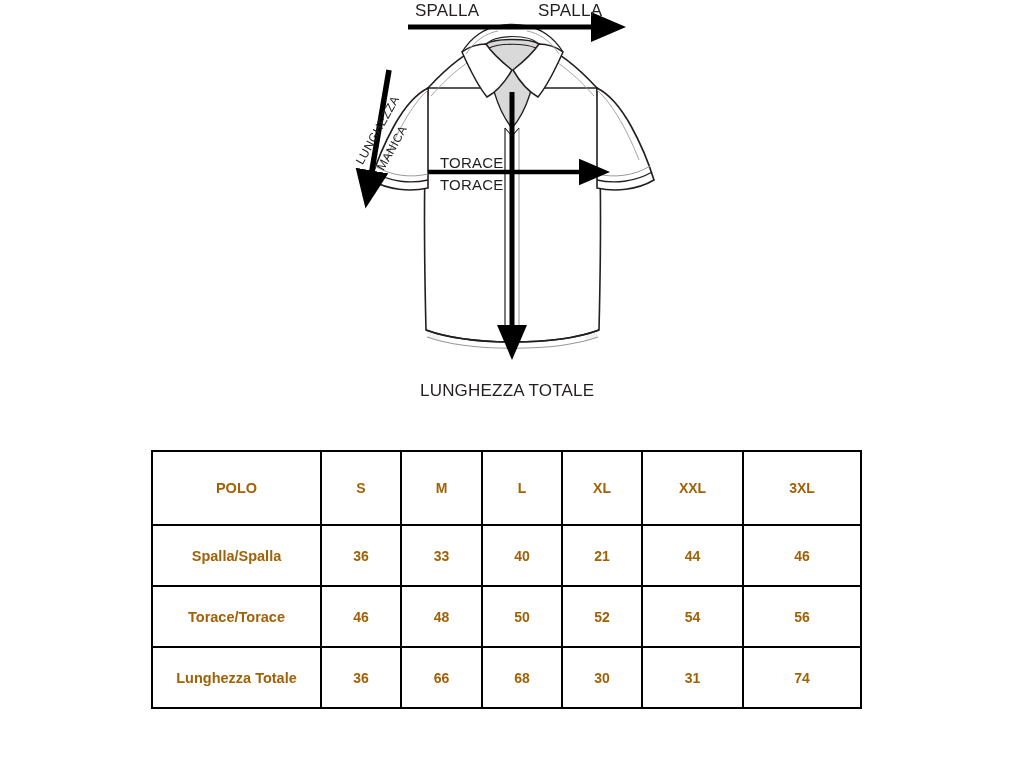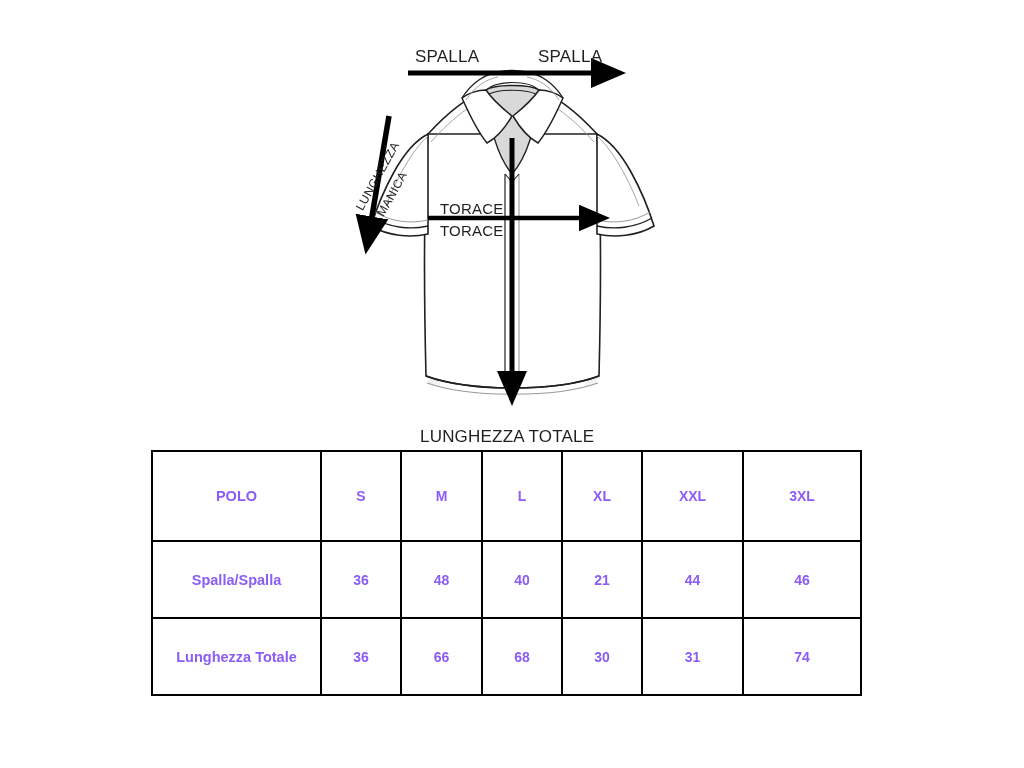--- a/index.html
+++ b/index.html
@@ -16,21 +16,20 @@
     color: #231f20;
   }
 
   
   #diagram-area {
     position: absolute;
     left: 0;
     top: 0;
     width: 896px;
     height: 420px;
-    margin-top: 46px;
   }
   #shirt-svg {
     position: absolute;
     left: 0;
     top: 0;
   }
 
   .diagram-label {
     position: absolute;
     font-family: "Liberation Sans", sans-serif;
@@ -73,22 +72,22 @@
     width: 709px;
     table-layout: fixed;
   }
   table.size-table td {
     border: 2px solid #000000;
     text-align: center;
     vertical-align: middle;
     font-family: "Liberation Sans", sans-serif;
     font-weight: bold;
     font-size: 14px;
-    color: #8b5cf6;
-    padding: 8px;
+    color: #a16207;
+    padding: 0;
   }
   table.size-table tr.header-row td { height: 72px; }
   table.size-table tr.data-row td   { height: 59px; border-radius: 14px; }
   table.size-table td.col-label     { font-size: 14.5px; }
 
   col.c0 { width: 169px; }
   col.c1 { width: 80px;  }
   col.c2 { width: 81px;  }
   col.c3 { width: 80px;  }
   col.c4 { width: 80px;  }
@@ -238,25 +237,34 @@
           <td>S</td>
           <td>M</td>
           <td>L</td>
           <td>XL</td>
           <td>XXL</td>
           <td>3XL</td>
         </tr>
         <tr class="data-row">
           <td class="col-label">Spalla/Spalla</td>
           <td>36</td>
-          <td>48</td>
+          <td>33</td>
           <td>40</td>
           <td>21</td>
           <td>44</td>
           <td>46</td>
+        </tr>
+        <tr class="data-row">
+          <td class="col-label">Torace/Torace</td>
+          <td>46</td>
+          <td>48</td>
+          <td>50</td>
+          <td>52</td>
+          <td>54</td>
+          <td>56</td>
         </tr>
         <tr class="data-row">
           <td class="col-label">Lunghezza Totale</td>
           <td>36</td>
           <td>66</td>
           <td>68</td>
           <td>30</td>
           <td>31</td>
           <td>74</td>
         </tr>

